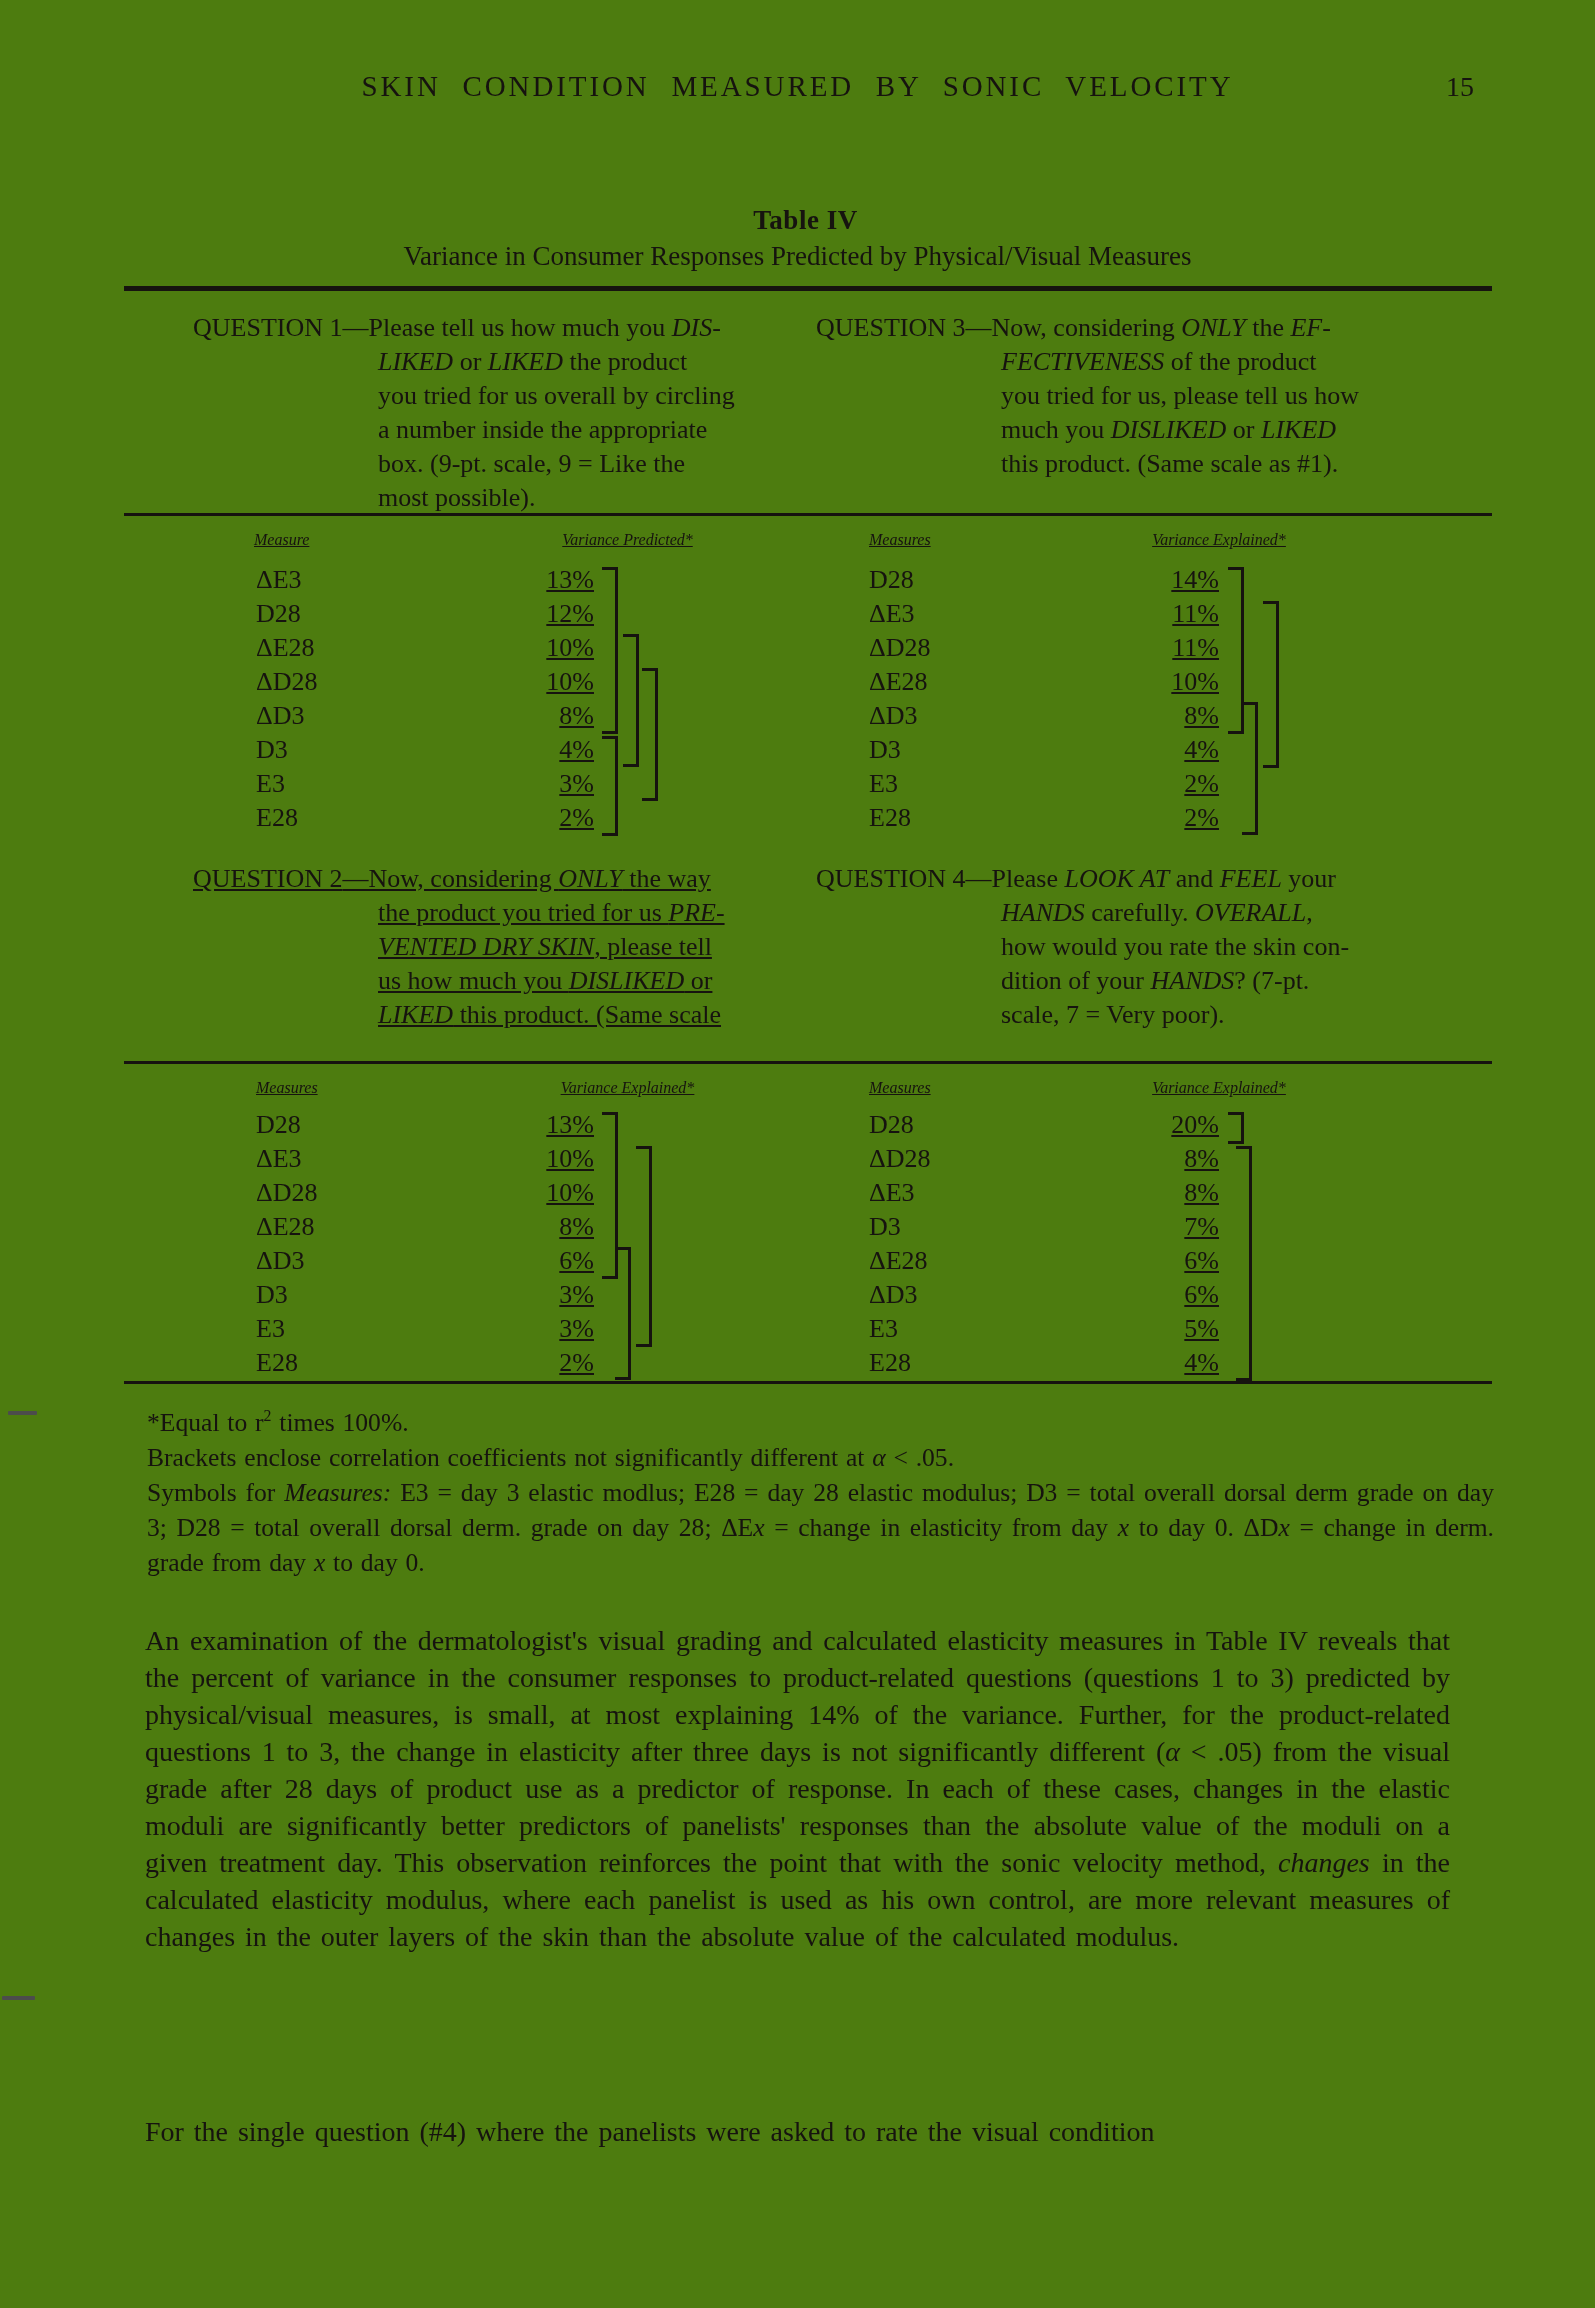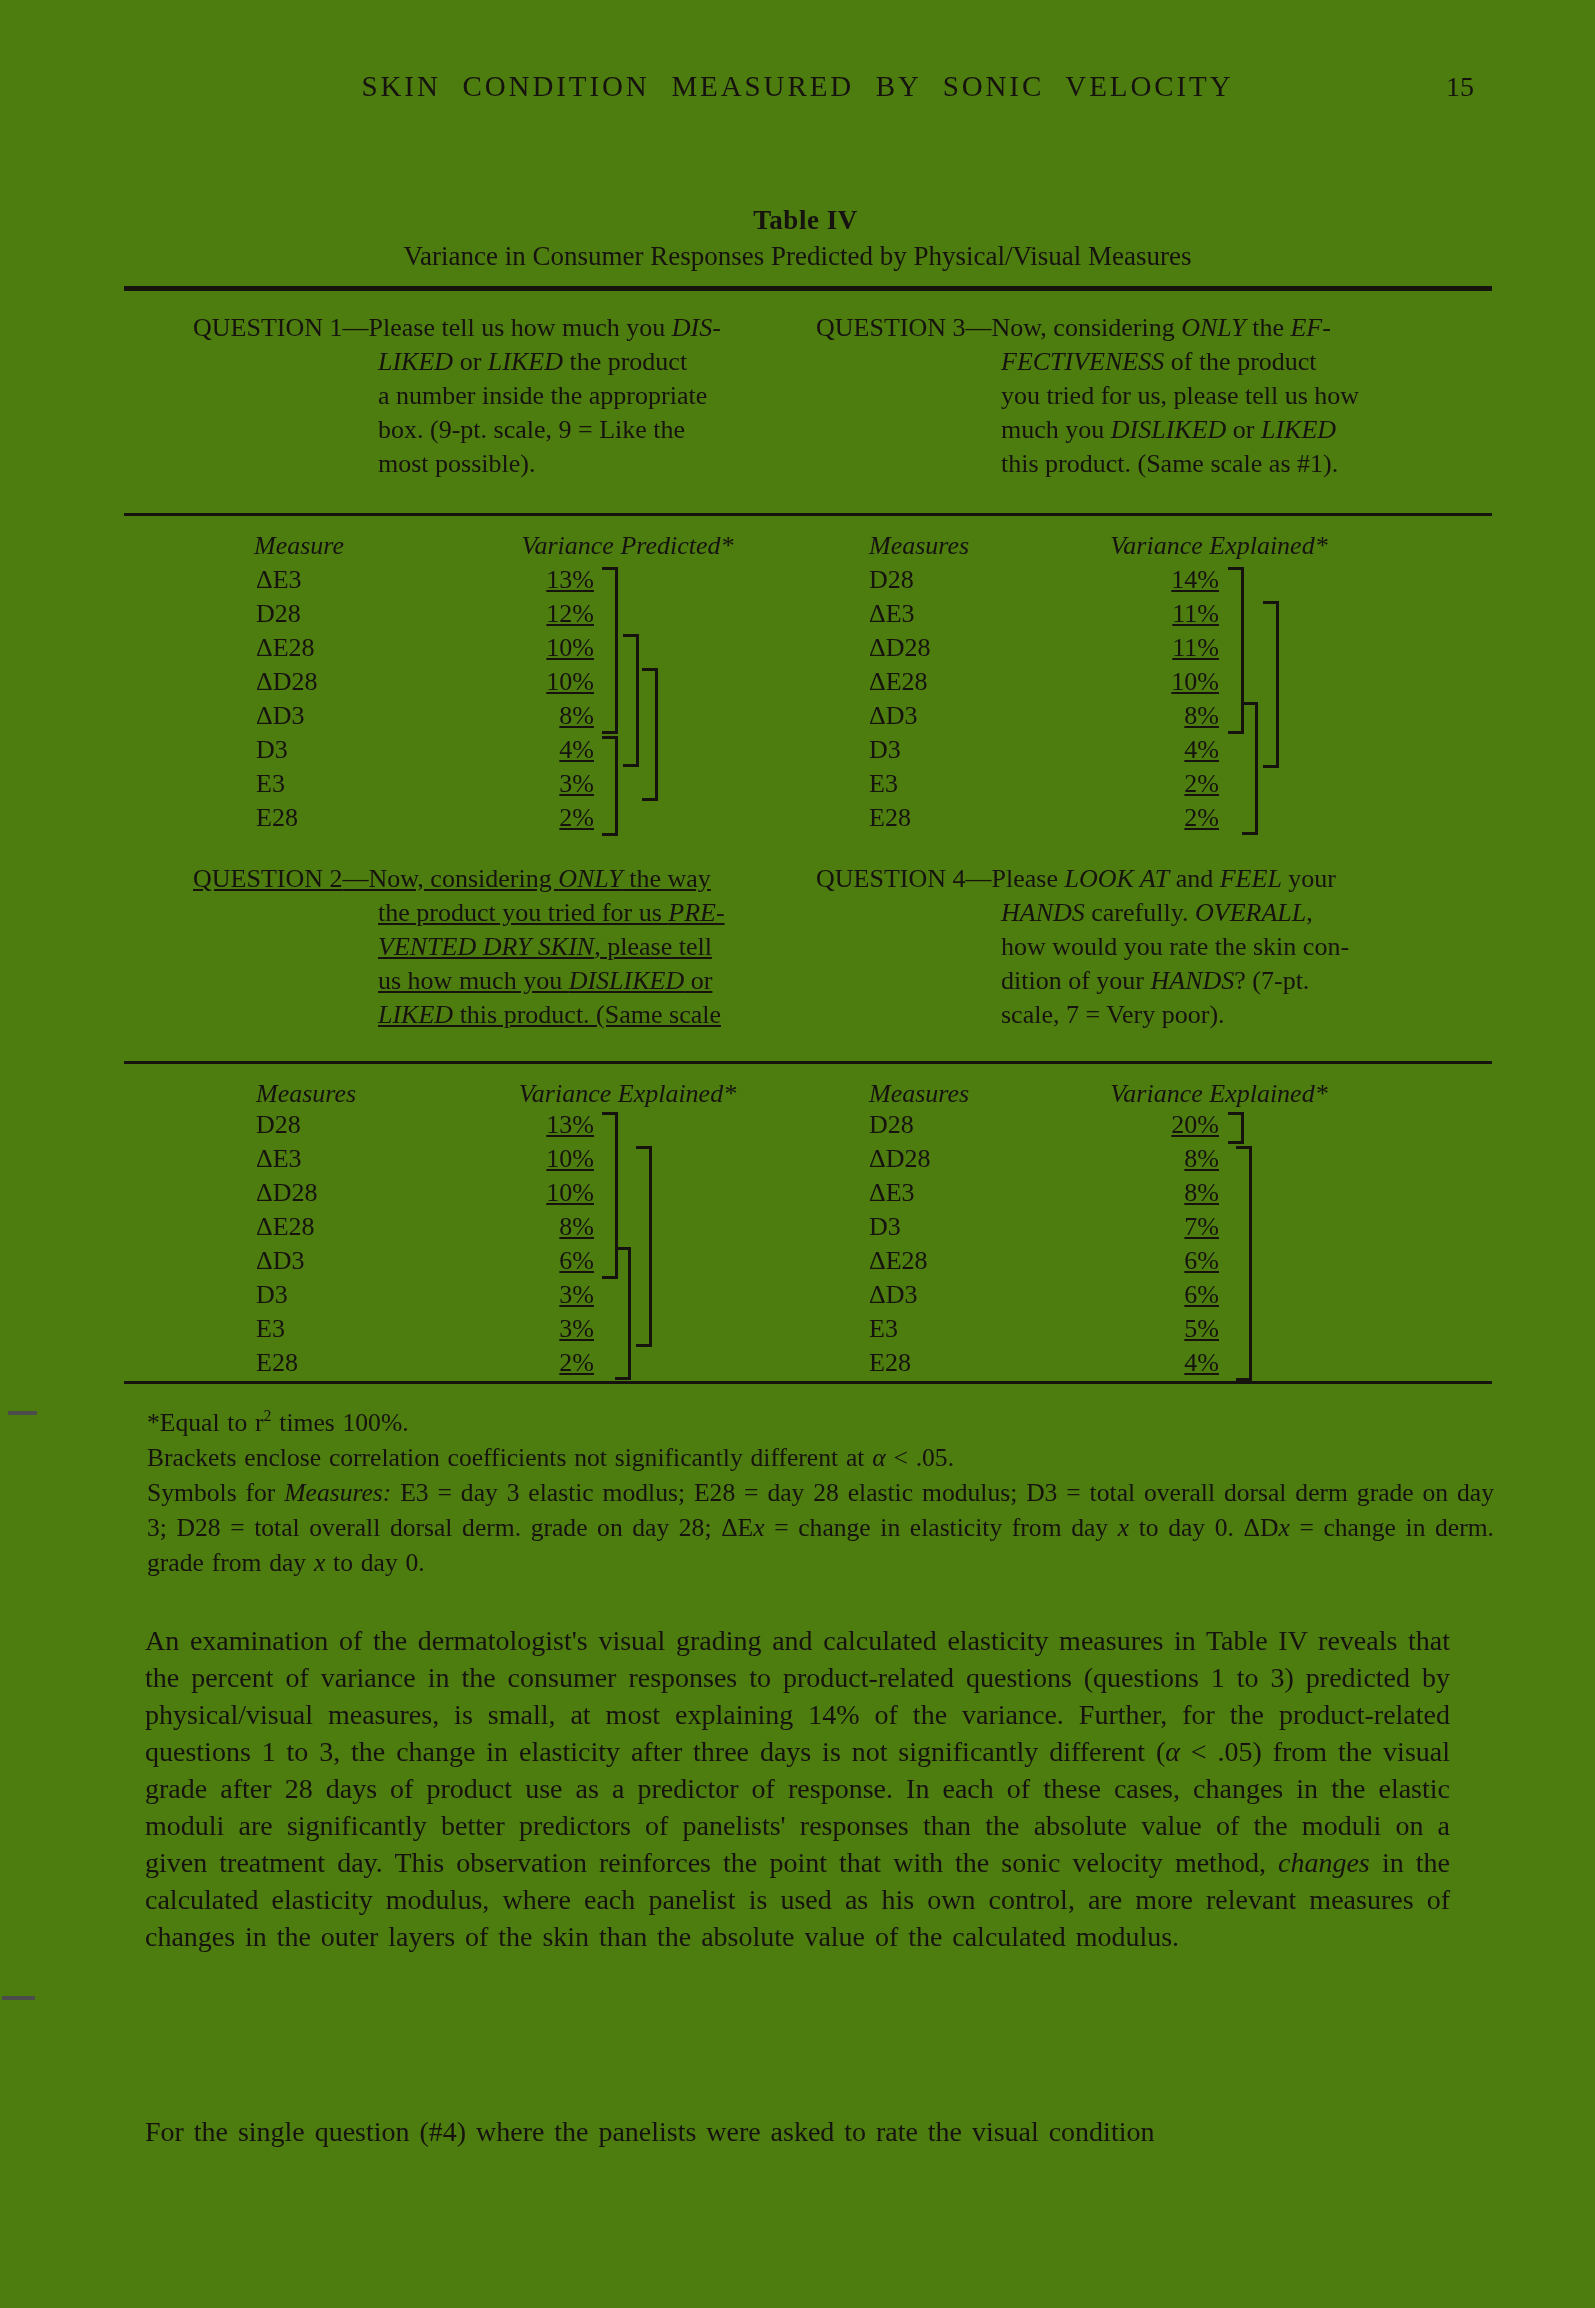--- a/index.html
+++ b/index.html
@@ -31,21 +31,21 @@
   
   .qblock{font-size:26px;line-height:34px;}
   .q-q1{left:193px;top:311px;width:657px;}
   .q-q3{left:816px;top:311px;width:657px;}
   .q-q2{left:193px;top:862px;width:657px;text-decoration:underline;}
   .q-q4{left:816px;top:862px;width:657px;}
   .qline{white-space:nowrap;}
   .qindent{padding-left:185px;}
 
   
-  .sh{font-style:italic;font-size:26px;white-space:nowrap;}
+  .sh{font-style:italic;font-size:16px;white-space:nowrap;text-decoration:underline;}
   .h-meas-1{left:254px;top:531px;}
   .h-val-1{left:439px;top:531px;width:377px;text-align:center;}
   .h-meas-3{left:869px;top:531px;}
   .h-val-3{left:1043px;top:531px;width:352px;text-align:center;}
   .h-meas-2{left:256px;top:1079px;}
   .h-val-2{left:439px;top:1079px;width:377px;text-align:center;}
   .h-meas-4{left:869px;top:1079px;}
   .h-val-4{left:1043px;top:1079px;width:352px;text-align:center;}
 
   
@@ -87,20 +87,21 @@
   <div class="abs page-num">15</div>
 
   <div class="abs tcap-label">Table IV</div>
   <div class="abs tcap-title">Variance in Consumer Responses Predicted by Physical/Visual Measures</div>
 
   <div class="rule rule-top"></div>
 
   <div class="abs qblock q-q1">
       <div class="qline"><span>QUESTION 1</span><span>—Please tell us how much you </span><span class="it">DIS-</span></div>
       <div class="qline qindent"><span class="it">LIKED</span><span> or </span><span class="it">LIKED</span><span> the product</span></div>
+      <div class="qline qindent"><span>you tried for us overall by circling</span></div>
       <div class="qline qindent"><span>a number inside the appropriate</span></div>
       <div class="qline qindent"><span>box. (9-pt. scale, 9 = Like the</span></div>
       <div class="qline qindent"><span>most possible).</span></div>
     </div>
   <div class="abs qblock q-q3">
       <div class="qline"><span>QUESTION 3</span><span>—Now, considering </span><span class="it">ONLY</span><span> the </span><span class="it">EF-</span></div>
       <div class="qline qindent"><span class="it">FECTIVENESS</span><span> of the product</span></div>
       <div class="qline qindent"><span>you tried for us, please tell us how</span></div>
       <div class="qline qindent"><span>much you </span><span class="it">DISLIKED</span><span> or </span><span class="it">LIKED</span></div>
       <div class="qline qindent"><span>this product. (Same scale as #1).</span></div>

